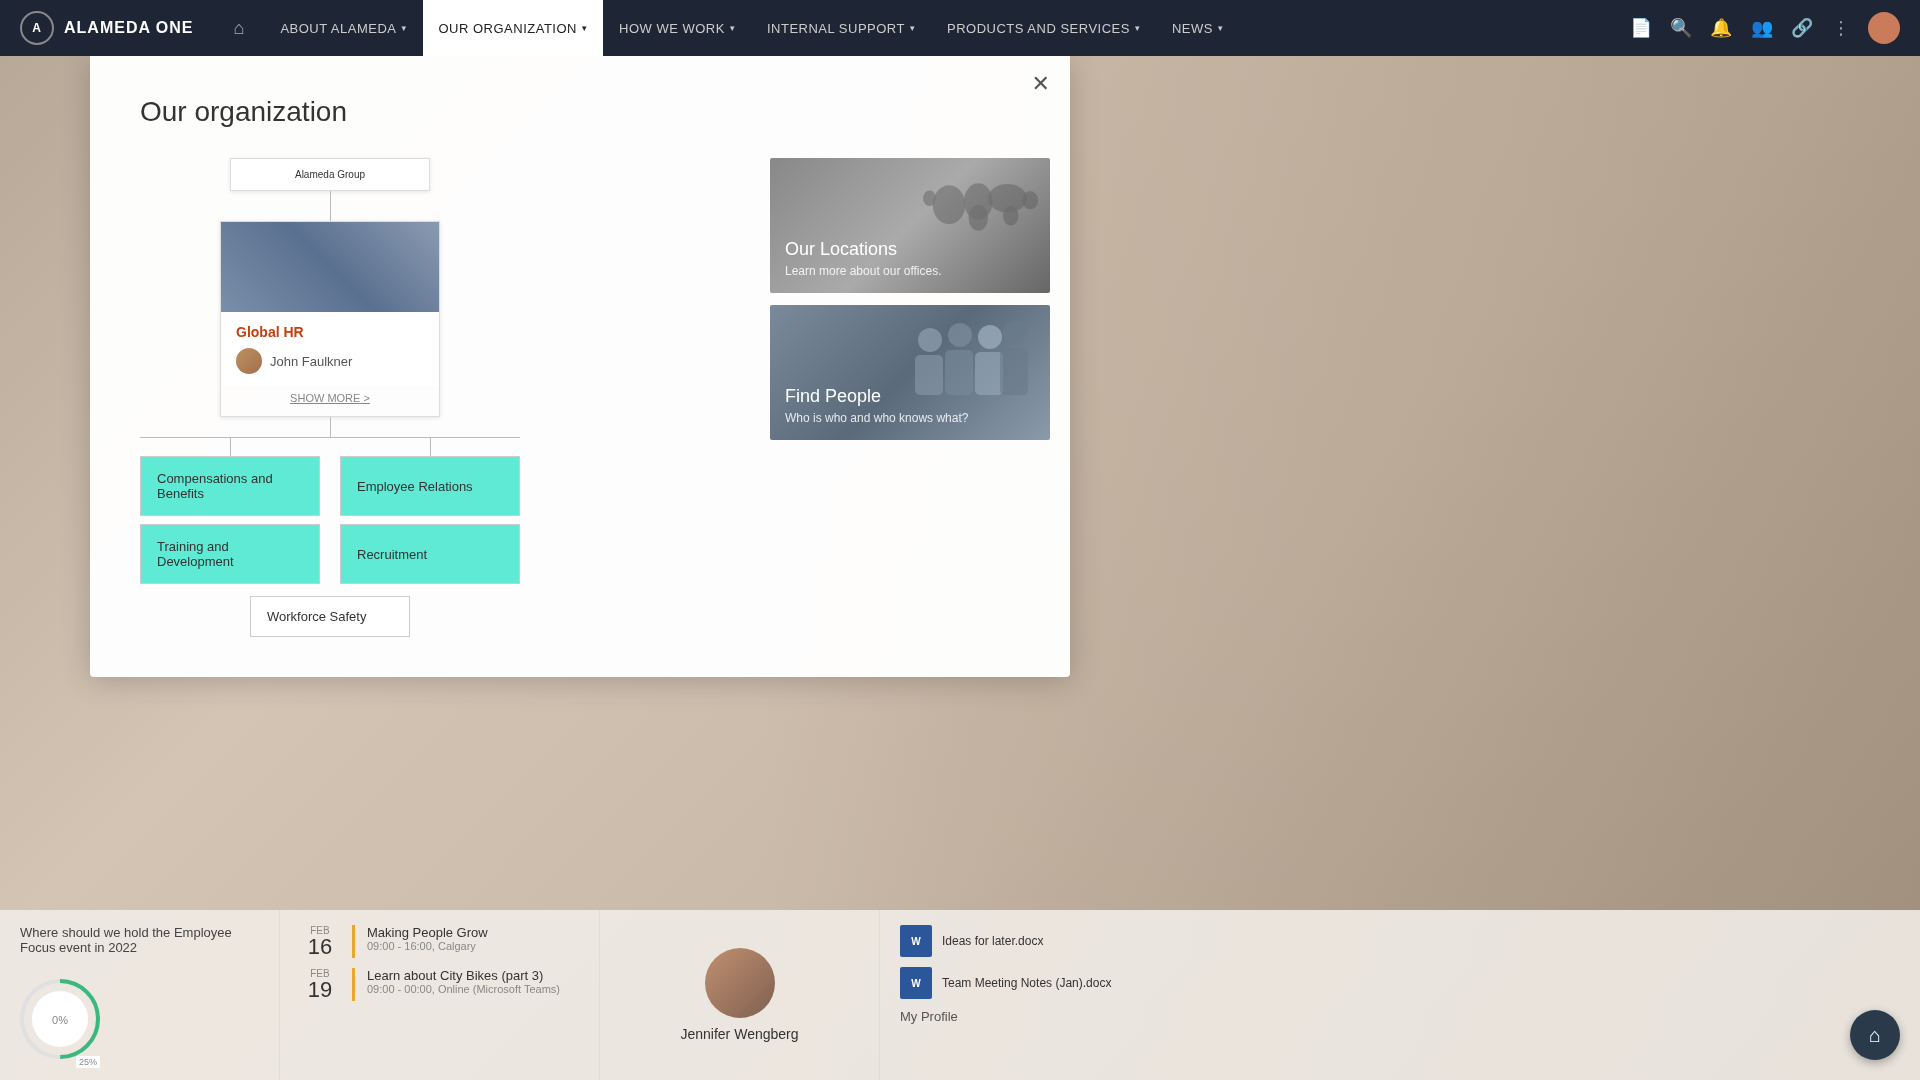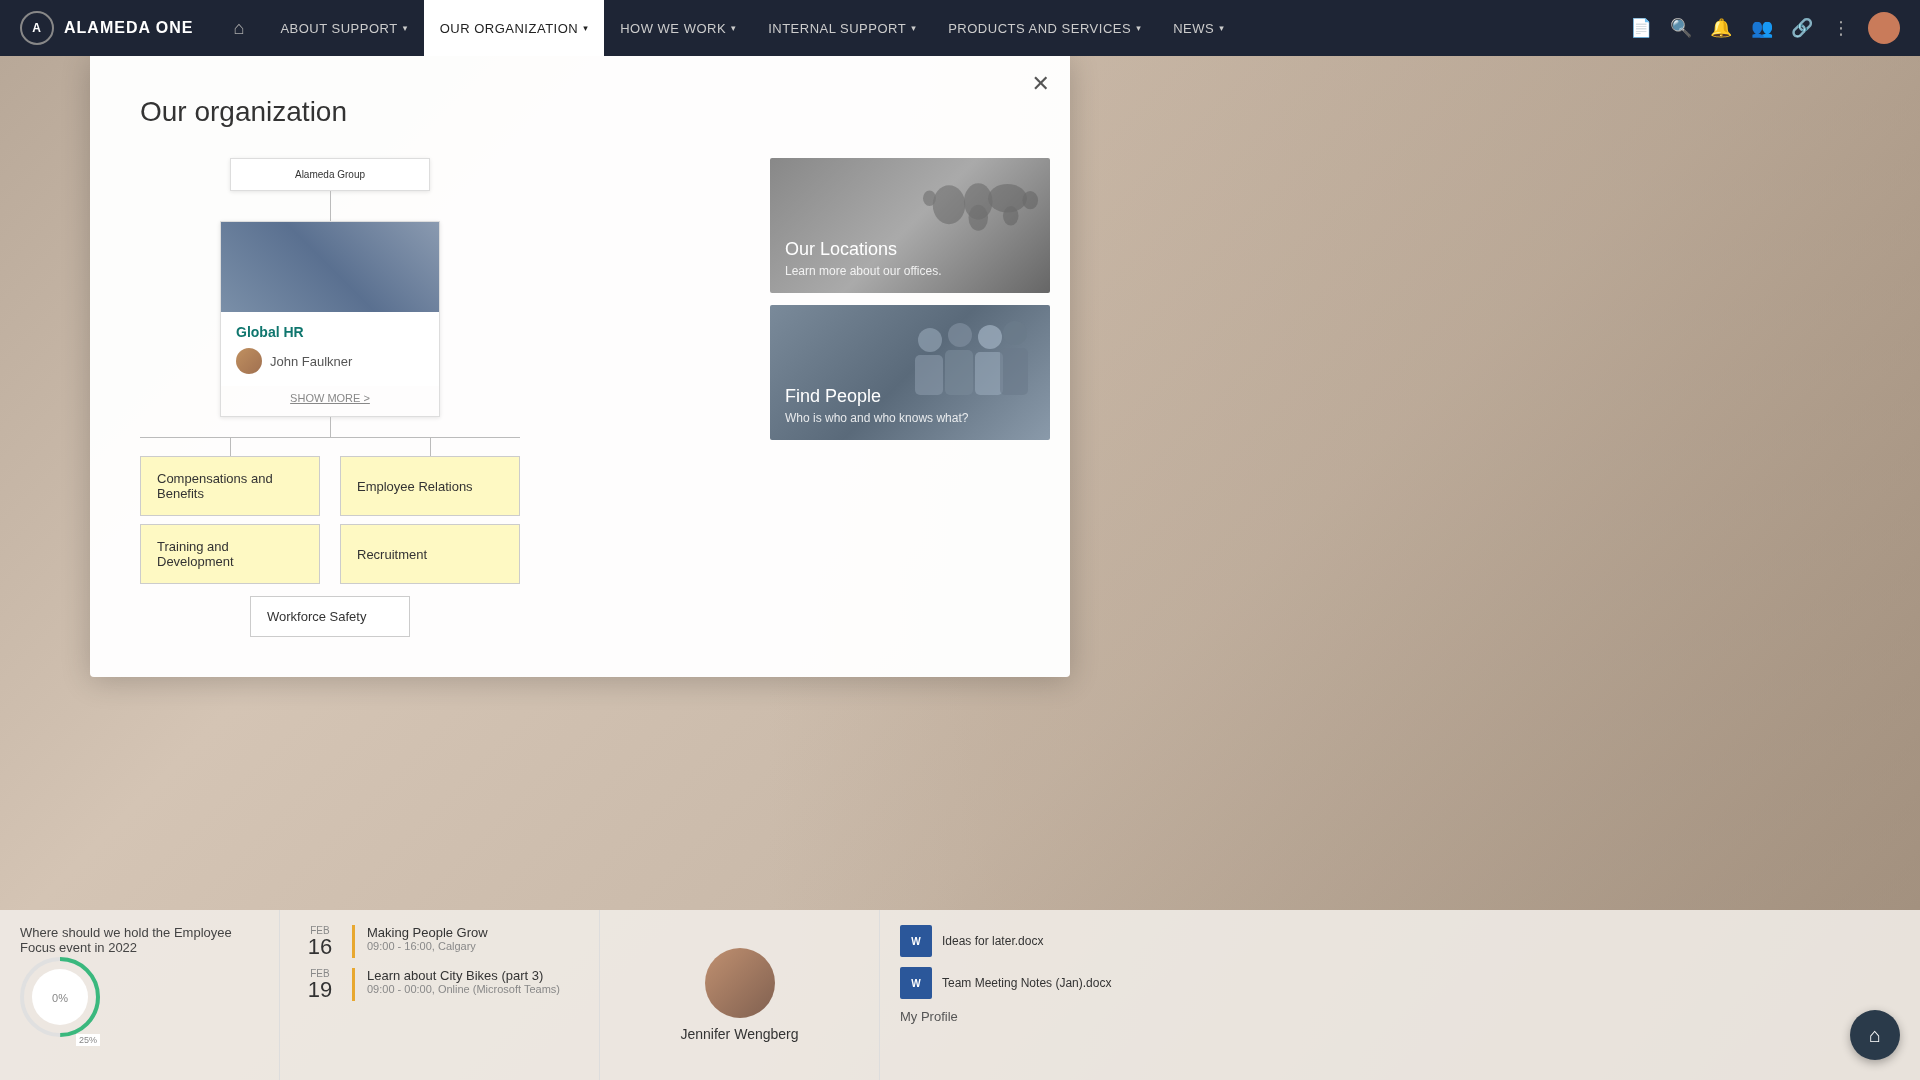--- a/index.html
+++ b/index.html
@@ -178,21 +178,21 @@
     }
 
     .org-card-body {
       padding: 12px 15px;
       background: white;
     }
 
     .org-card-title {
       font-size: 14px;
       font-weight: 600;
-      color: #0f766e;
+      color: #c2410c;
       margin-bottom: 8px;
     }
 
     .org-card-person {
       display: flex;
       align-items: center;
       gap: 8px;
       font-size: 13px;
       color: #555;
     }
@@ -210,21 +210,21 @@
       padding: 6px 15px 12px;
       cursor: pointer;
       text-decoration: underline;
     }
 
     .sub-box {
       border: 1px solid #ccc;
       padding: 12px 16px;
       font-size: 13px;
       color: #333;
-      background: #fef9c3;
+      background: #5eead4;
       width: 180px;
       min-height: 60px;
       display: flex;
       align-items: center;
       cursor: pointer;
     }
 
     .workforce-box {
       border: 1px solid #ccc;
       padding: 12px 16px;
@@ -302,21 +302,21 @@
       padding: 15px 20px;
       border-right: 1px solid #ddd;
       overflow: hidden;
     }
 
     .bottom-col:last-child { border-right: none; }
 
     .poll-title {
       font-size: 13px;
       color: #444;
-      margin-bottom: 2px;
+      margin-bottom: 24px;
       font-weight: 500;
     }
 
     .event-item {
       display: flex;
       gap: 12px;
       margin-bottom: 10px;
       align-items: flex-start;
     }
 
@@ -385,21 +385,21 @@
 <div class="top-nav">
   <div class="nav-logo">
     <div class="nav-logo-circle">A</div>
     <span>ALAMEDA ONE</span>
   </div>
 
   <div class="nav-items">
     <span class="nav-home">⌂</span>
 
     <div class="nav-item">
-      <span>ABOUT SUPPORT</span>
+      <span>ABOUT ALAMEDA</span>
       <span class="caret">▾</span>
     </div>
     <div class="nav-item active">
       <span>OUR ORGANIZATION</span>
       <span class="caret">▾</span>
     </div>
     <div class="nav-item">
       <span>HOW WE WORK</span>
       <span class="caret">▾</span>
     </div>

